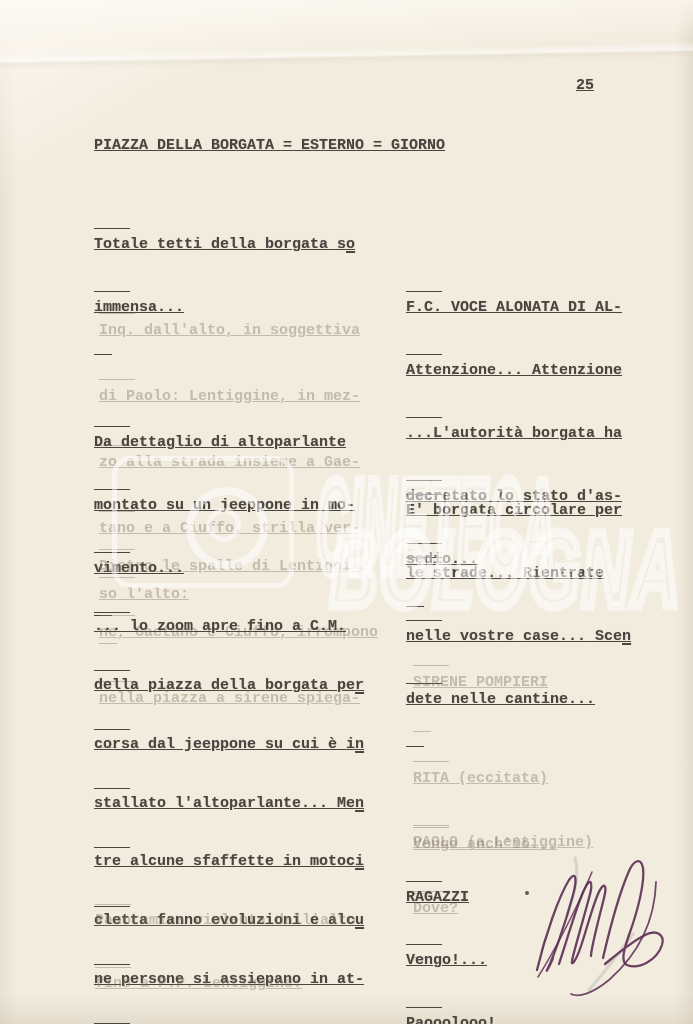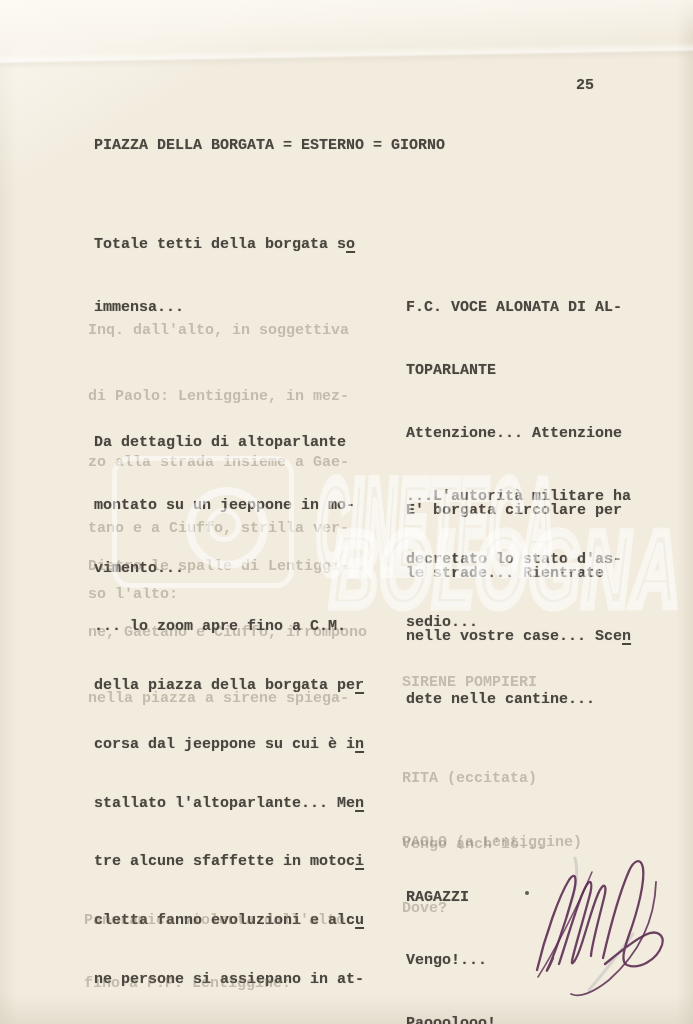--- a/index.html
+++ b/index.html
@@ -16,27 +16,29 @@
   }
   .crease{
     position:absolute;left:-10px;top:48px;width:720px;height:16px;
     background:linear-gradient(180deg, rgba(255,255,255,0) 0%, rgba(255,255,255,.55) 45%, rgba(206,197,179,.22) 62%, rgba(255,255,255,0) 100%);
     transform:rotate(-1deg);
   }
   .block{
     position:absolute;font-size:15px;font-weight:700;color:#4a453e;
     line-height:20.5px;letter-spacing:0;white-space:pre;
     text-shadow:0 0 1px rgba(74,69,62,.35);
+    text-decoration:underline;
   }
   .lh21{line-height:21px}
   .lh22{line-height:22px}
   .lh196{line-height:19.6px}
   .ghost{
     color:rgba(124,116,97,.40);
     text-shadow:none;
+    margin-left:11px;
   }
   .ul{text-decoration:underline;text-underline-offset:3px;text-decoration-thickness:1.5px;}
   .line{min-height:1em;}
   
   .wm{position:absolute;left:0;top:0;width:100%;height:100%;pointer-events:none;font-style:italic;}
   .wm-rect{
     position:absolute;left:112px;top:456px;width:172px;height:122px;
     border:5px solid rgba(255,255,255,.5);border-radius:18px;
   }
   .wm-ring-outer{
@@ -76,23 +78,22 @@
   <div class="block ghost lh22" style="left:88px;top:276px">
     <div class="line">Inq. dall'alto, in soggettiva</div>
     <div class="line">di Paolo: Lentiggine, in mez-</div>
     <div class="line">zo alla strada insieme a Gae-</div>
     <div class="line">tano e a Ciuffo, strilla ver-</div>
     <div class="line">so l'alto:</div>
   </div>
 
   <div class="block lh21" style="left:406px;top:255px">
     <div class="line">F.C. VOCE ALONATA DI AL-</div>
-    <div class="line">TOPARLANTE</div>
     <div class="line">Attenzione... Attenzione</div>
-    <div class="line">...L'autorità militare ha</div>
+    <div class="line">...L'autorità borgata ha</div>
     <div class="line">decretato lo stato d'as-</div>
     <div class="line">sedio...</div>
   </div>
 
   <div class="block lh21" style="left:94px;top:390px">
     <div class="line">Da dettaglio di altoparlante</div>
     <div class="line">montato su un jeeppone in mo-</div>
     <div class="line">vimento...</div>
   </div>
 

